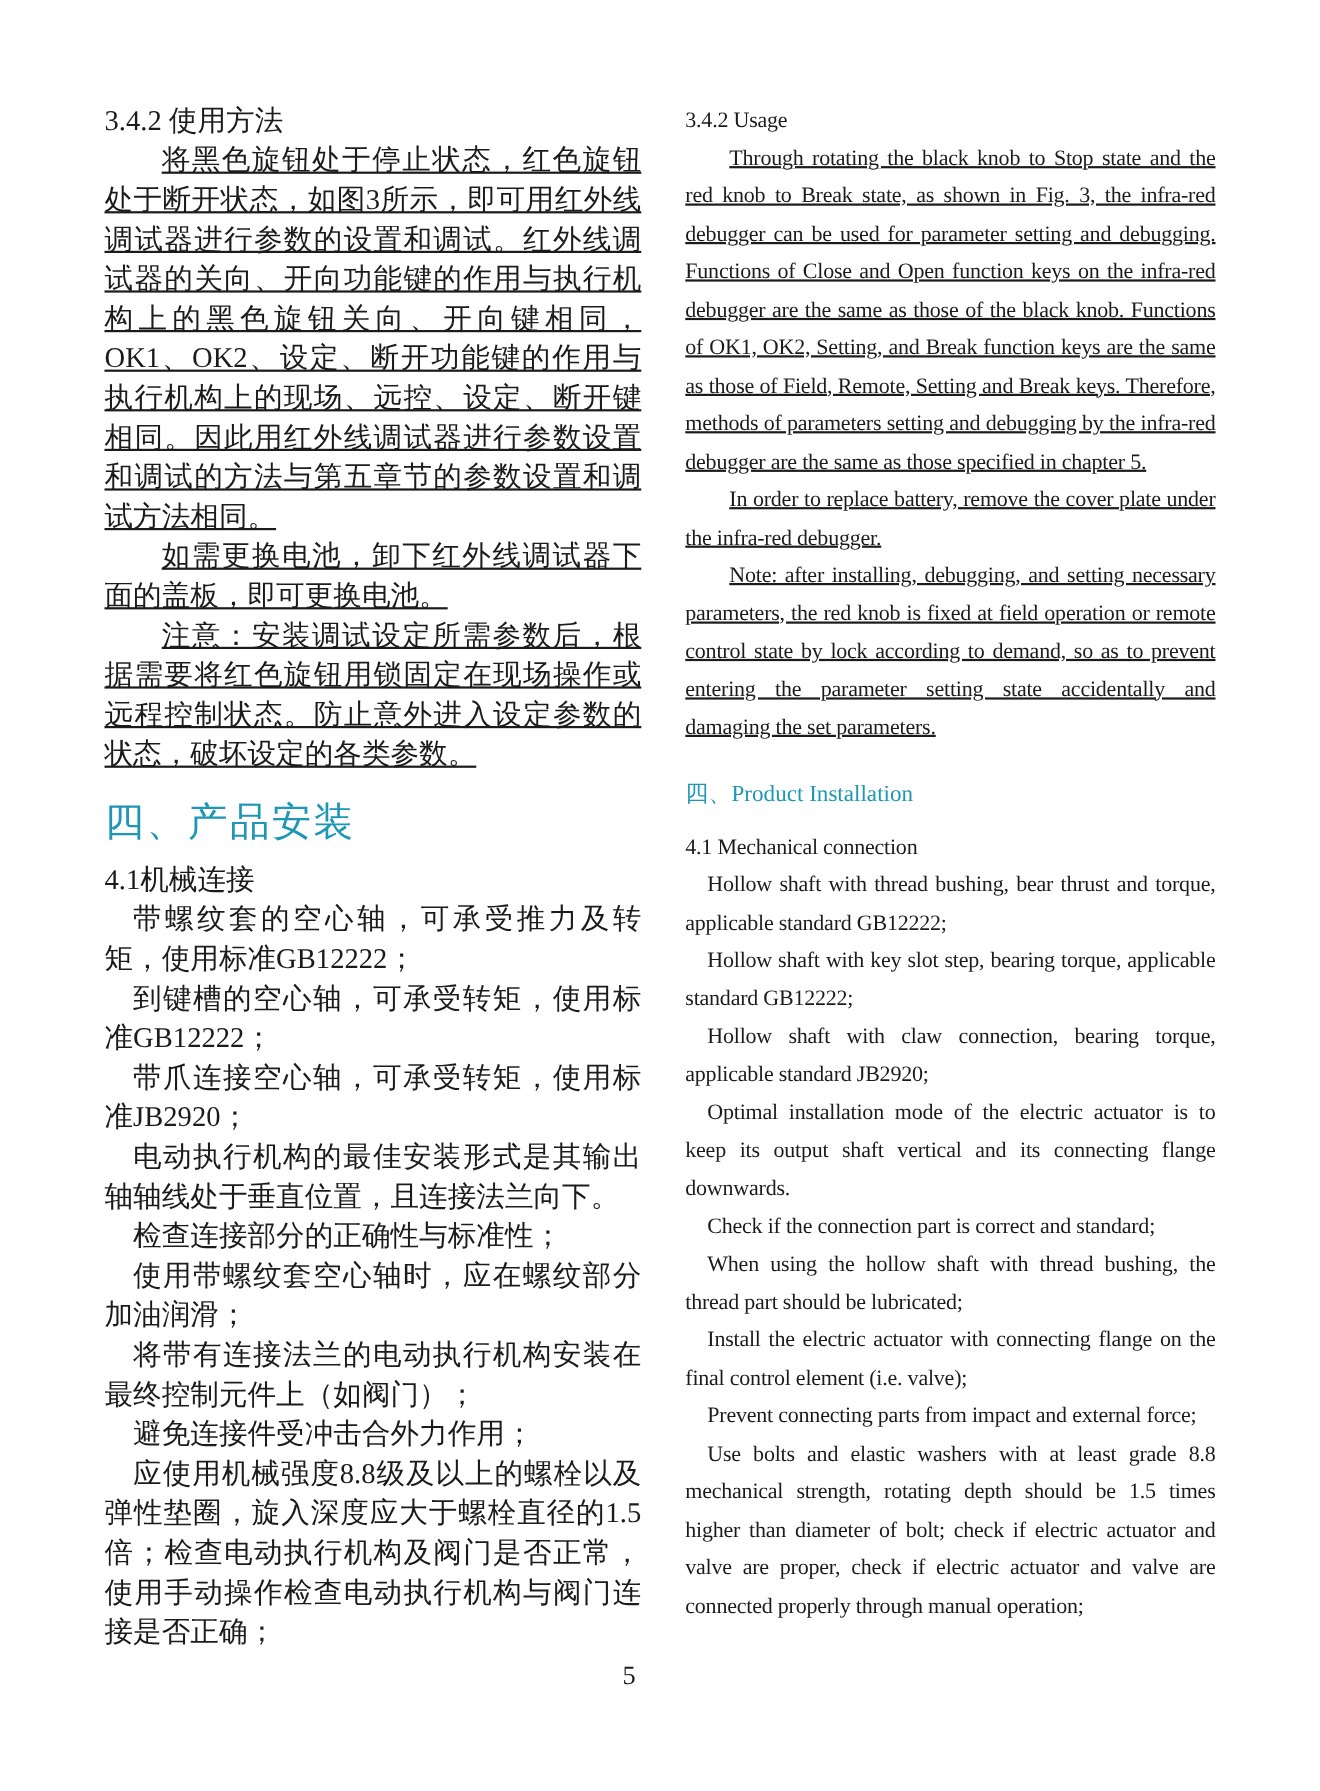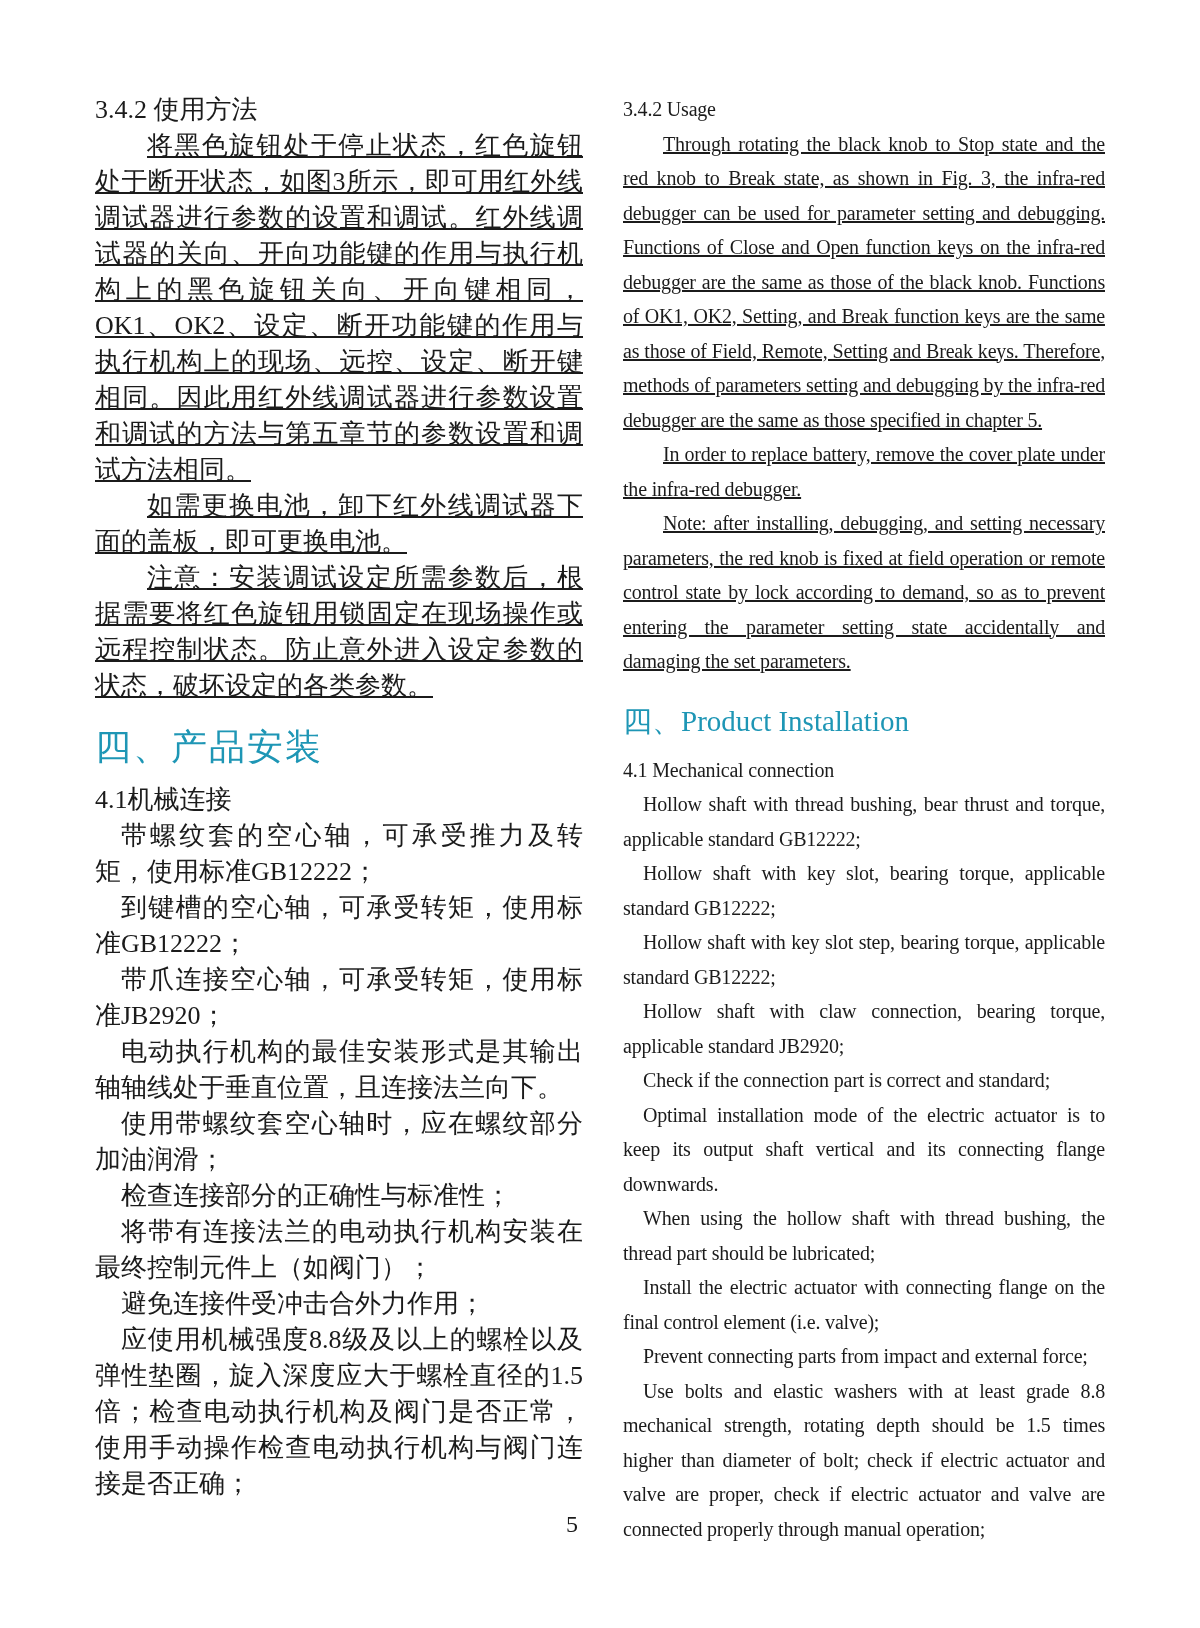--- a/index.html
+++ b/index.html
@@ -49,21 +49,21 @@
     color: var(--accent);
     text-align: left;
   }
   .col-zh h2.section-heading {
     font-size: 36px;
     line-height: 46px;
     margin: 20px 0 12px 0;
     letter-spacing: 2px;
   }
   .col-en h2.section-heading {
-    font-size: 29px;
+    font-size: 21px;
     line-height: 40px;
     margin: 22px 0 12px 0;
     letter-spacing: 0;
   }
   .page-number {
     position: absolute;
     top: 1510px;
     left: 566px;
     font-size: 24px;
     line-height: 28px;
@@ -79,39 +79,38 @@
         <h3 class="subheading">3.4.2 使用方法</h3>
         <p class="para indent-2">将黑色旋钮处于停止状态，红色旋钮处于断开状态，如图3所示，即可用红外线调试器进行参数的设置和调试。红外线调试器的关向、开向功能键的作用与执行机构上的黑色旋钮关向、开向键相同，OK1、OK2、设定、断开功能键的作用与执行机构上的现场、远控、设定、断开键相同。因此用红外线调试器进行参数设置和调试的方法与第五章节的参数设置和调试方法相同。</p>
         <p class="para indent-2">如需更换电池，卸下红外线调试器下面的盖板，即可更换电池。</p>
         <p class="para indent-2">注意：安装调试设定所需参数后，根据需要将红色旋钮用锁固定在现场操作或远程控制状态。防止意外进入设定参数的状态，破坏设定的各类参数。</p>
         <h2 class="section-heading">四、产品安装</h2>
         <h3 class="subheading">4.1机械连接</h3>
         <p class="para indent-1">带螺纹套的空心轴，可承受推力及转矩，使用标准GB12222；</p>
         <p class="para indent-1">到键槽的空心轴，可承受转矩，使用标准GB12222；</p>
         <p class="para indent-1">带爪连接空心轴，可承受转矩，使用标准JB2920；</p>
         <p class="para indent-1">电动执行机构的最佳安装形式是其输出轴轴线处于垂直位置，且连接法兰向下。</p>
+        <p class="para indent-1">检查连接部分的正确性与标准性；</p>
         <p class="para indent-1">使用带螺纹套空心轴时，应在螺纹部分加油润滑；</p>
-        <p class="para indent-1">检查连接部分的正确性与标准性；</p>
         <p class="para indent-1">将带有连接法兰的电动执行机构安装在最终控制元件上（如阀门）；</p>
         <p class="para indent-1">避免连接件受冲击合外力作用；</p>
         <p class="para indent-1">应使用机械强度8.8级及以上的螺栓以及弹性垫圈，旋入深度应大于螺栓直径的1.5倍；检查电动执行机构及阀门是否正常，使用手动操作检查电动执行机构与阀门连接是否正确；</p>
       </div>
     <div class="column col-en">
         <h3 class="subheading">3.4.2 Usage</h3>
         <p class="para indent-2">Through rotating the black knob to Stop state and the red knob to Break state, as shown in Fig. 3, the infra-red debugger can be used for parameter setting and debugging. Functions of Close and Open function keys on the infra-red debugger are the same as those of the black knob. Functions of OK1, OK2, Setting, and Break function keys are the same as those of Field, Remote, Setting and Break keys. Therefore, methods of parameters setting and debugging by the infra-red debugger are the same as those specified in chapter 5.</p>
         <p class="para indent-2">In order to replace battery, remove the cover plate under the infra-red debugger.</p>
         <p class="para indent-2">Note: after installing, debugging, and setting necessary parameters, the red knob is fixed at field operation or remote control state by lock according to demand, so as to prevent entering the parameter setting state accidentally and damaging the set parameters.</p>
         <h2 class="section-heading">四、Product Installation</h2>
         <h3 class="subheading">4.1 Mechanical connection</h3>
         <p class="para indent-1">Hollow shaft with thread bushing, bear thrust and torque, applicable standard GB12222;</p>
-        <p class="para indent-1">Hollow shaft with key slot, bearing torque, applicable standard GB12222;</p>
         <p class="para indent-1">Hollow shaft with key slot step, bearing torque, applicable standard GB12222;</p>
         <p class="para indent-1">Hollow shaft with claw connection, bearing torque, applicable standard JB2920;</p>
+        <p class="para indent-1">Optimal installation mode of the electric actuator is to keep its output shaft vertical and its connecting flange downwards.</p>
         <p class="para indent-1">Check if the connection part is correct and standard;</p>
-        <p class="para indent-1">Optimal installation mode of the electric actuator is to keep its output shaft vertical and its connecting flange downwards.</p>
         <p class="para indent-1">When using the hollow shaft with thread bushing, the thread part should be lubricated;</p>
         <p class="para indent-1">Install the electric actuator with connecting flange on the final control element (i.e. valve);</p>
         <p class="para indent-1">Prevent connecting parts from impact and external force;</p>
         <p class="para indent-1">Use bolts and elastic washers with at least grade 8.8 mechanical strength, rotating depth should be 1.5 times higher than diameter of bolt; check if electric actuator and valve are proper, check if electric actuator and valve are connected properly through manual operation;</p>
       </div>
   </div>
   <div class="page-number">5</div>
 </div>
 
 </body></html>

